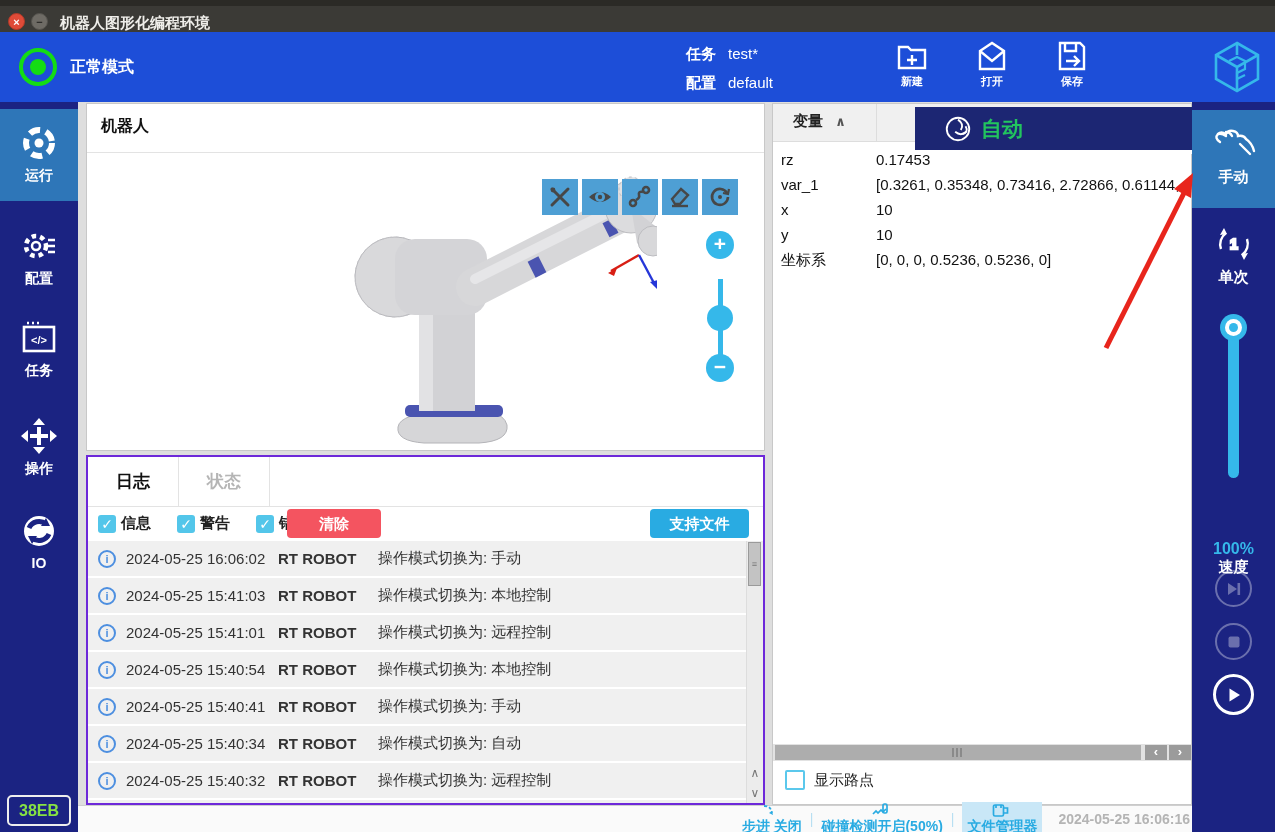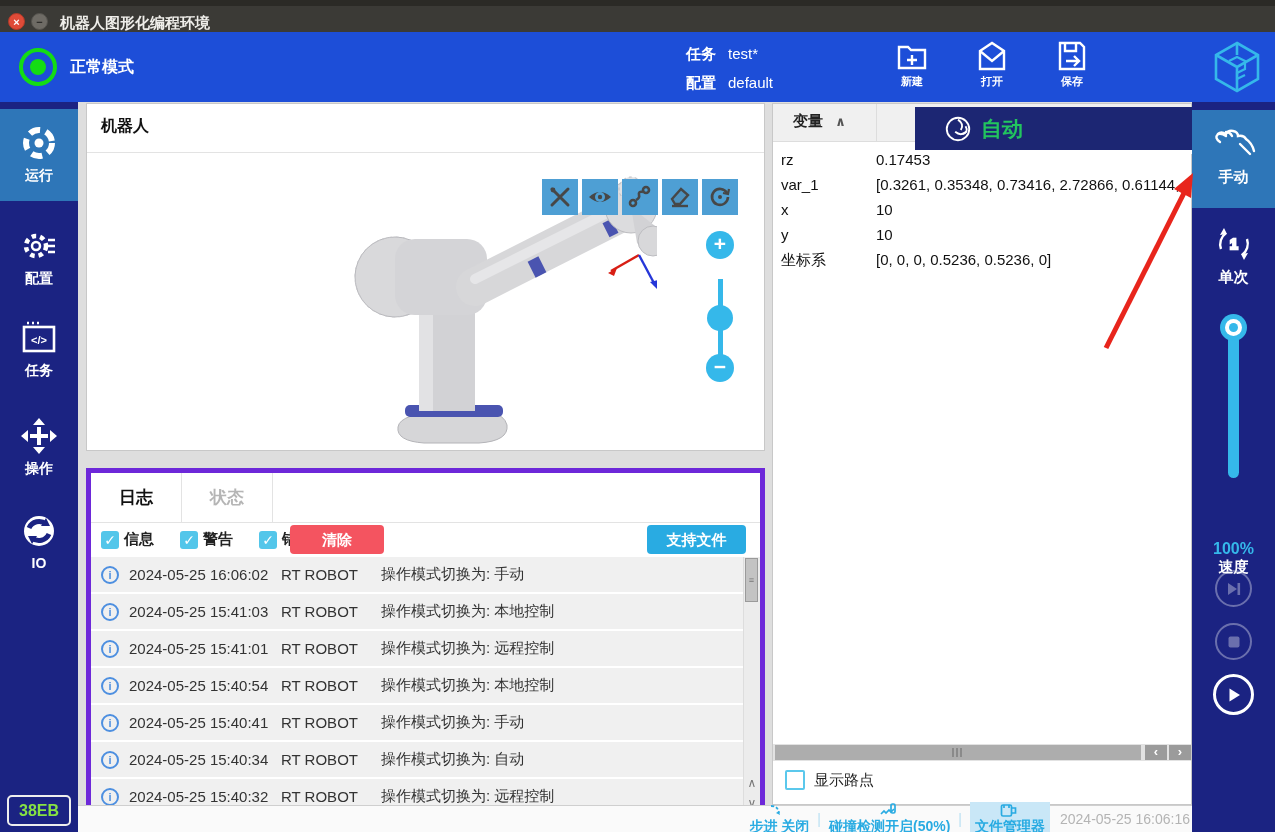--- a/index.html
+++ b/index.html
@@ -36,35 +36,35 @@
   .robotpanel .phead{height:48px;border-bottom:1px solid #e3e3e3;}
   .robotpanel .ptitle{padding:12px 0 0 14px;font-size:16px;font-weight:bold;color:#111;}
   .rtoolbar{position:absolute;top:75px;right:26px;display:flex;gap:4px;}
   .tbtn{width:36px;height:36px;background:#4e9fd4;display:flex;align-items:center;justify-content:center;cursor:pointer;}
   .zoomctl{position:absolute;right:30px;top:127px;width:28px;}
   .zc{width:28px;height:28px;border-radius:50%;background:#35b8ea;color:#fff;font-size:21px;font-weight:bold;text-align:center;line-height:26px;cursor:pointer;}
   .ztrack{width:5px;height:80px;background:#35b8ea;margin:0 auto;}
   .zhandle{width:26px;height:26px;border-radius:50%;background:#35b8ea;margin:-3px auto;position:relative;z-index:2;cursor:pointer;}
   .robotview{position:absolute;left:150px;top:55px;}
   
-  .logpanel{position:absolute;left:86px;top:468px;width:679px;height:350px;background:#fff;border:5px solid #6d28d9;box-sizing:border-box;overflow:hidden;}
+  .logpanel{position:absolute;left:86px;top:455px;width:679px;height:350px;background:#fff;border:2px solid #6d28d9;box-sizing:border-box;overflow:hidden;}
   .tabs{height:49px;border-bottom:1px solid #e3e3e3;}
   .tab{float:left;width:90px;height:49px;line-height:49px;text-align:center;font-size:17px;font-weight:bold;border-right:1px solid #e3e3e3;cursor:pointer;}
   .tab.on{color:#111;}
   .tab.off{color:#b5b5b5;}
   .filters{position:relative;height:33px;display:flex;align-items:center;padding-left:10px;}
   .cb{width:18px;height:18px;border-radius:3px;background:#53c6ea;color:#fff;font-size:14px;text-align:center;line-height:18px;cursor:pointer;}
   .cblbl{font-size:15px;font-weight:bold;color:#222;margin:0 26px 0 5px;}
   .clearbtn{position:absolute;left:199px;top:2px;width:94px;height:29px;background:#f45460;border-radius:4px;color:#fff;font-size:15px;font-weight:bold;text-align:center;line-height:29px;cursor:pointer;}
   .supportbtn{position:absolute;right:14px;top:2px;width:99px;height:29px;background:#29abe2;border-radius:4px;color:#fff;font-size:15px;font-weight:bold;text-align:center;line-height:29px;cursor:pointer;}
   .loglist{position:absolute;left:0;top:84px;right:16px;bottom:0;overflow:hidden;}
   .logrow{height:35px;margin-bottom:2px;background:#f0f0f0;display:flex;align-items:center;font-size:15px;color:#333;}
   .logrow .ii{width:18px;height:18px;border-radius:50%;border:2px solid #4d8fe0;box-sizing:border-box;color:#4d8fe0;font-weight:bold;font-size:11px;text-align:center;line-height:14px;margin-left:10px;flex:0 0 auto;}
   .logrow .t{margin-left:10px;width:152px;}
-  .logrow .s{width:84px;}
+  .logrow .s{width:84px;font-weight:bold;}
   .logrow .m{margin-left:16px;white-space:nowrap;}
   .logscroll{position:absolute;right:0;top:84px;bottom:0;width:16px;background:#ececec;border-left:1px solid #ddd;}
   .logthumb{position:absolute;left:1px;top:1px;width:13px;height:44px;background:#c3c3c3;border:1px solid #9a9a9a;box-sizing:border-box;color:#777;font-size:9px;text-align:center;line-height:42px;cursor:pointer;}
   .sarrow{position:absolute;left:0;width:16px;height:20px;color:#777;font-size:12px;text-align:center;line-height:20px;background:#ececec;cursor:pointer;}
   
   .varpanel{position:absolute;left:772px;top:103px;width:420px;height:702px;background:#fff;border:1px solid #c8c8c8;box-sizing:border-box;overflow:hidden;}
   .varhead{height:37px;background:#f0f0f0;border-bottom:1px solid #ddd;position:relative;}
   .varhead .vt{position:absolute;left:20px;top:8px;font-size:15px;font-weight:bold;color:#222;}
   .varhead .sep{position:absolute;left:103px;top:0;bottom:0;border-left:1px solid #ddd;}
   .varrow{position:absolute;left:0;width:418px;height:25px;font-size:15px;color:#111;white-space:nowrap;overflow:hidden;}
@@ -101,21 +101,21 @@
   .pbtn{position:absolute;left:23px;width:37px;height:37px;border-radius:50%;box-sizing:border-box;display:flex;align-items:center;justify-content:center;cursor:pointer;}
   .pbtn.dim{border:2px solid rgba(255,255,255,0.35);}
   .pbtn.lit{border:3px solid #fff;width:41px;height:41px;left:21px;}
   
   .statusbar{position:absolute;left:78px;top:805px;width:1114px;height:27px;background:#fafafa;border-top:1px solid #cfcfcf;box-sizing:border-box;}
   .sbwrap{position:absolute;right:2px;top:0;height:26px;display:flex;align-items:center;font-size:14px;font-weight:bold;color:#29abe2;}
   .sbitem{display:flex;align-items:center;margin:0 4px;cursor:pointer;flex-direction:column;}
   .sbitem svg{margin-right:4px;}
   .sbsep{color:#b8dff2;font-weight:normal;margin:0 4px;}
   .sbfiles{background:#c9e7f7;padding:1px 5px;display:flex;align-items:center;}
-  .sbtime{color:#b4b4b4;font-weight:normal;margin-left:6px;font-size:14px;}
+  .sbtime{color:#b4b4b4;font-weight:bold;margin-left:12px;font-size:14px;}
   
   .redarrow{position:absolute;left:1080px;top:165px;z-index:40;pointer-events:none;}
 </style>
 </head>
 <body>
 
 <div class="app">
 
   <div class="titlebar">
     <div class="winbtn close">×</div>

